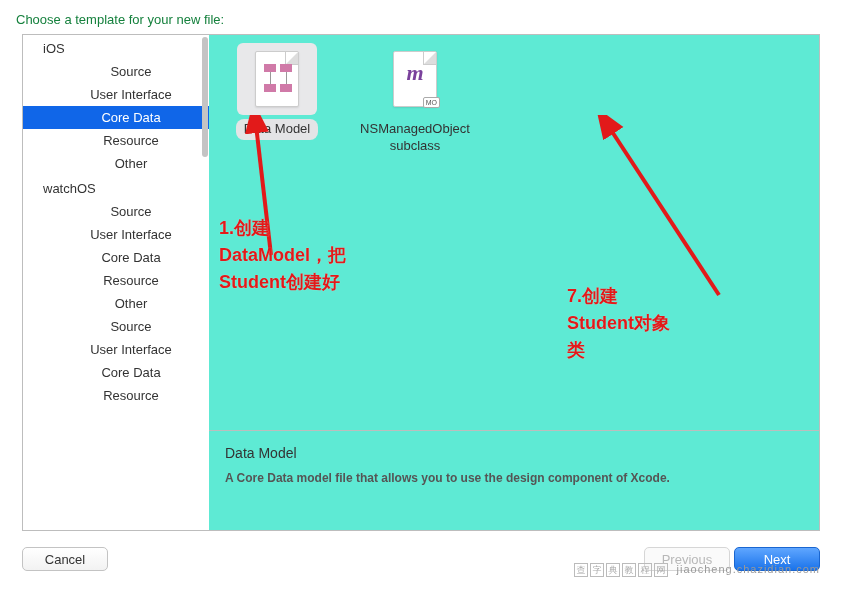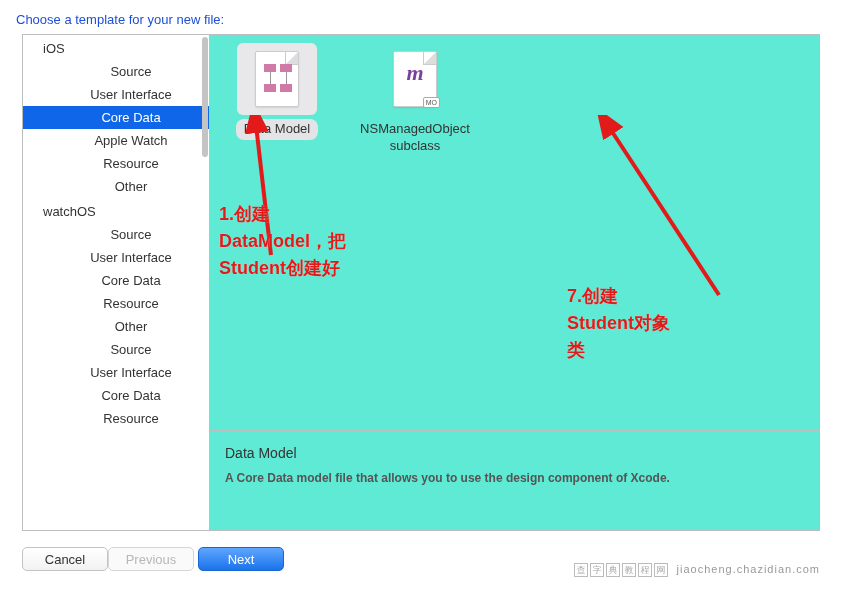--- a/index.html
+++ b/index.html
@@ -9,21 +9,21 @@
       font-family: -apple-system, "Helvetica Neue", Helvetica, Arial, sans-serif;
       font-size: 13px;
       color: #333;
       background: #fff;
       position: relative;
       overflow: hidden;
     }
     .prompt {
       padding: 12px 16px 8px;
       font-size: 13px;
-      color: #1d4ed8;
+      color: #15803d;
     }
     .main-area {
       position: absolute;
       top: 34px;
       left: 22px;
       right: 22px;
       bottom: 60px;
       border: 1px solid #bdbdbd;
       display: flex;
       background: #5eead4;
@@ -205,21 +205,21 @@
     .arrow {
       position: absolute;
       pointer-events: none;
     }
     .bottom-bar {
       position: absolute;
       left: 0; right: 0; bottom: 0;
       height: 56px;
       display: flex;
       align-items: center;
-      justify-content: flex-start;
+      justify-content: space-between;
       padding: 0 22px 8px;
     }
     .btn {
       min-width: 86px;
       height: 24px;
       border: 1px solid #c3c3c3;
       border-radius: 5px;
       background: linear-gradient(#ffffff,#f2f2f2);
       font-size: 13px;
       color: #333;
@@ -270,21 +270,20 @@
 
 <div class="prompt">Choose a template for your new file:</div>
 
 <div class="main-area">
   <div class="sidebar">
     <div class="sidebar-list" id="sidebar-list">
         <div class="cat-header">iOS</div>
         <div class="cat-item">Source</div>
         <div class="cat-item">User Interface</div>
         <div class="cat-item selected">Core Data</div>
-        <div class="cat-item">Apple Watch</div>
         <div class="cat-item">Resource</div>
         <div class="cat-item">Other</div>
         <div class="cat-header">watchOS</div>
         <div class="cat-item">Source</div>
         <div class="cat-item">User Interface</div>
         <div class="cat-item">Core Data</div>
         <div class="cat-item">Resource</div>
         <div class="cat-item">Other</div>
         <div class="cat-item">Source</div>
         <div class="cat-item">User Interface</div>
@@ -322,21 +321,21 @@
         <line x1="40" y1="140" x2="25" y2="10" stroke="#e21a1a" stroke-width="4" marker-end="url(#ah1)"></line>
       </svg>
         <svg class="arrow" style="left:380px; top:80px;" width="140" height="190">
         <defs>
             <marker id="ah2" markerWidth="10" markerHeight="10" refX="2" refY="3" orient="auto">
               <path d="M0,0 L0,6 L8,3 z" fill="#e21a1a"></path>
             </marker>
           </defs>
         <line x1="130" y1="180" x2="20" y2="12" stroke="#e21a1a" stroke-width="4" marker-end="url(#ah2)"></line>
       </svg>
-        <div class="annotation" style="left:10px; top:166px;">1.创建
+        <div class="annotation" style="left:10px; top:180px;">1.创建
 DataModel，把
 Student创建好</div>
         <div class="annotation" style="left:358px; top:248px;">7.创建
 Student对象
 类</div>
       </div>
 
     <div class="description-panel">
       <div class="desc-title">Data Model</div>
       <div class="desc-text">A Core Data model file that allows you to use the design component of Xcode.</div>

